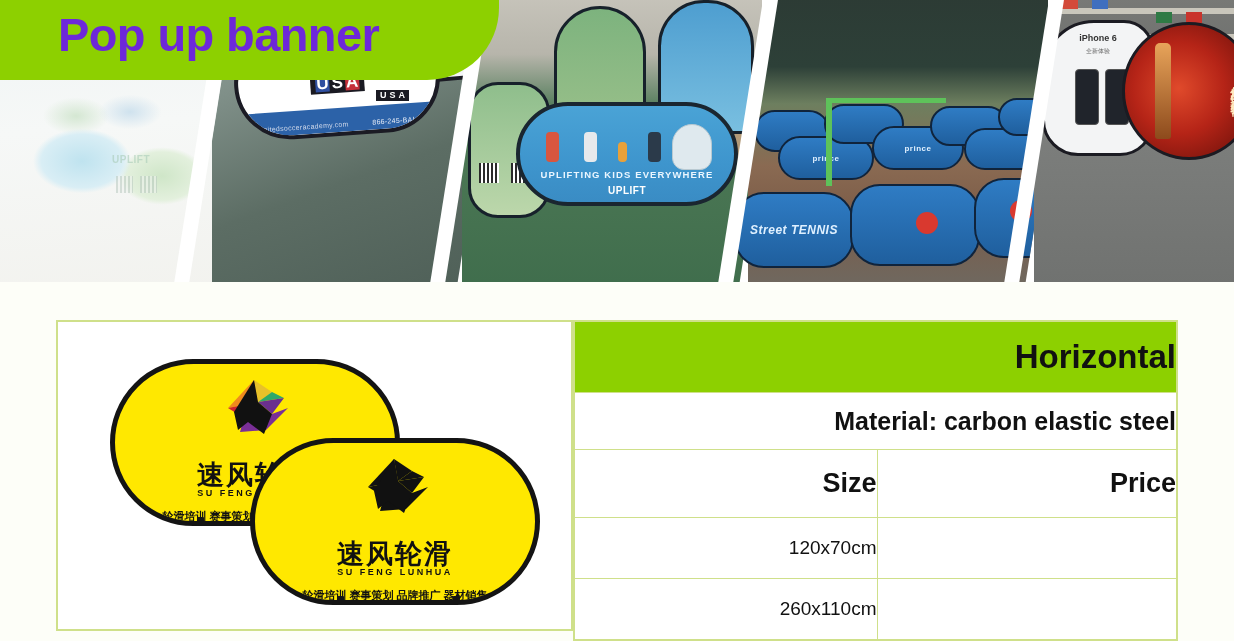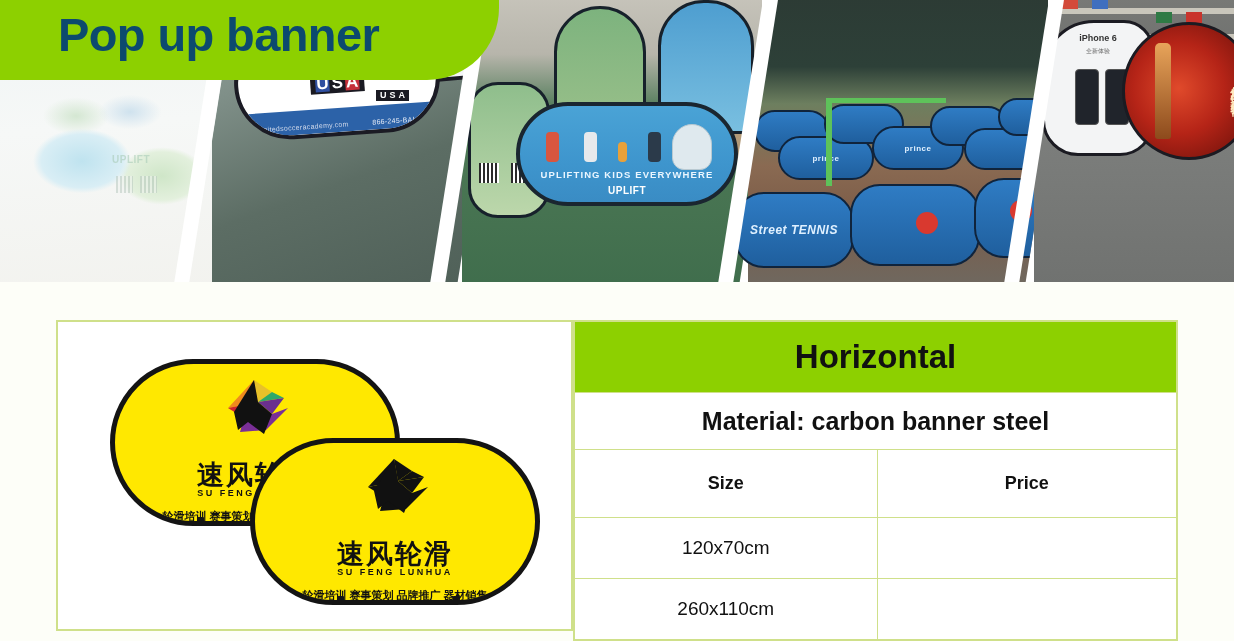--- a/index.html
+++ b/index.html
@@ -144,21 +144,21 @@
 
   
   .title-banner{
     position:absolute; left:-16px; top:-12px; width:515px; height:92px;
     background:#8dd000;
     border-radius:0 0 72px 0;
     display:flex; align-items:center; padding-left:74px;
     z-index:6;
   }
   .title-banner h1{
-    font-size:47px; font-weight:700; color:#0c4a6e; letter-spacing:-.6px;
+    font-size:47px; font-weight:700; color:#6d28d9; letter-spacing:-.6px;
     font-family:"Liberation Sans", sans-serif;
   }
 
   
   .product-box{
     position:absolute; left:56px; top:320px; width:517px; height:311px;
     border:2px solid #cfe08a; background:#ffffff; overflow:hidden;
   }
   .oval{
     position:absolute; border:5px solid #141414; border-radius:999px;
@@ -178,24 +178,24 @@
   .oval.front .cnname{ top:93px; font-size:27px; }
   .oval.front .pinyin{ top:124px; font-size:9px; }
   .oval.front .services{ top:145px; font-size:11px; }
   .oval .foot{ position:absolute; bottom:-3px; width:7px; height:7px; background:#141414; border-radius:1px;}
   .logo-mark{ position:absolute; width:92px; height:62px; }
 
   .spec-table{
     position:absolute; left:573px; top:320px; width:605px; height:321px;
     border:2px solid #cfe08a; border-collapse:collapse; background:#fff;
   }
-  .spec-table td{ border:1.6px solid #cfe08a; text-align:center; color:#111; }
+  .spec-table td{ border:1.6px solid #cfe08a; text-align:right; color:#111; }
   .th-green{ background:#8dd000; height:48px; font-size:33px; font-weight:700; }
   .th-material{ height:38px; font-size:25px; font-weight:700; }
-  .th-col{ height:45px; font-size:18px; font-weight:700; }
+  .th-col{ height:45px; font-size:27px; font-weight:700; }
   .cell-size{ height:41px; font-size:19px; font-weight:400; width:303px; }
   .cell-price{ width:300px; }
 </style>
 </head>
 <body>
 
 <div id="page">
 
   <div class="photo-strip">
 
@@ -347,21 +347,21 @@
       <div class="foot" style="left:198px;"></div>
     </div>
   </div>
 
   <table class="spec-table">
     <tbody>
       <tr>
         <td class="th-green" colspan="2">Horizontal</td>
       </tr>
       <tr>
-        <td class="th-material" colspan="2">Material: carbon banner steel</td>
+        <td class="th-material" colspan="2">Material: carbon elastic steel</td>
       </tr>
       <tr>
         <td class="th-col">Size</td>
         <td class="th-col">Price</td>
       </tr>
       <tr>
         <td class="cell-size">120x70cm</td>
         <td class="cell-price"></td>
       </tr>
       <tr>

